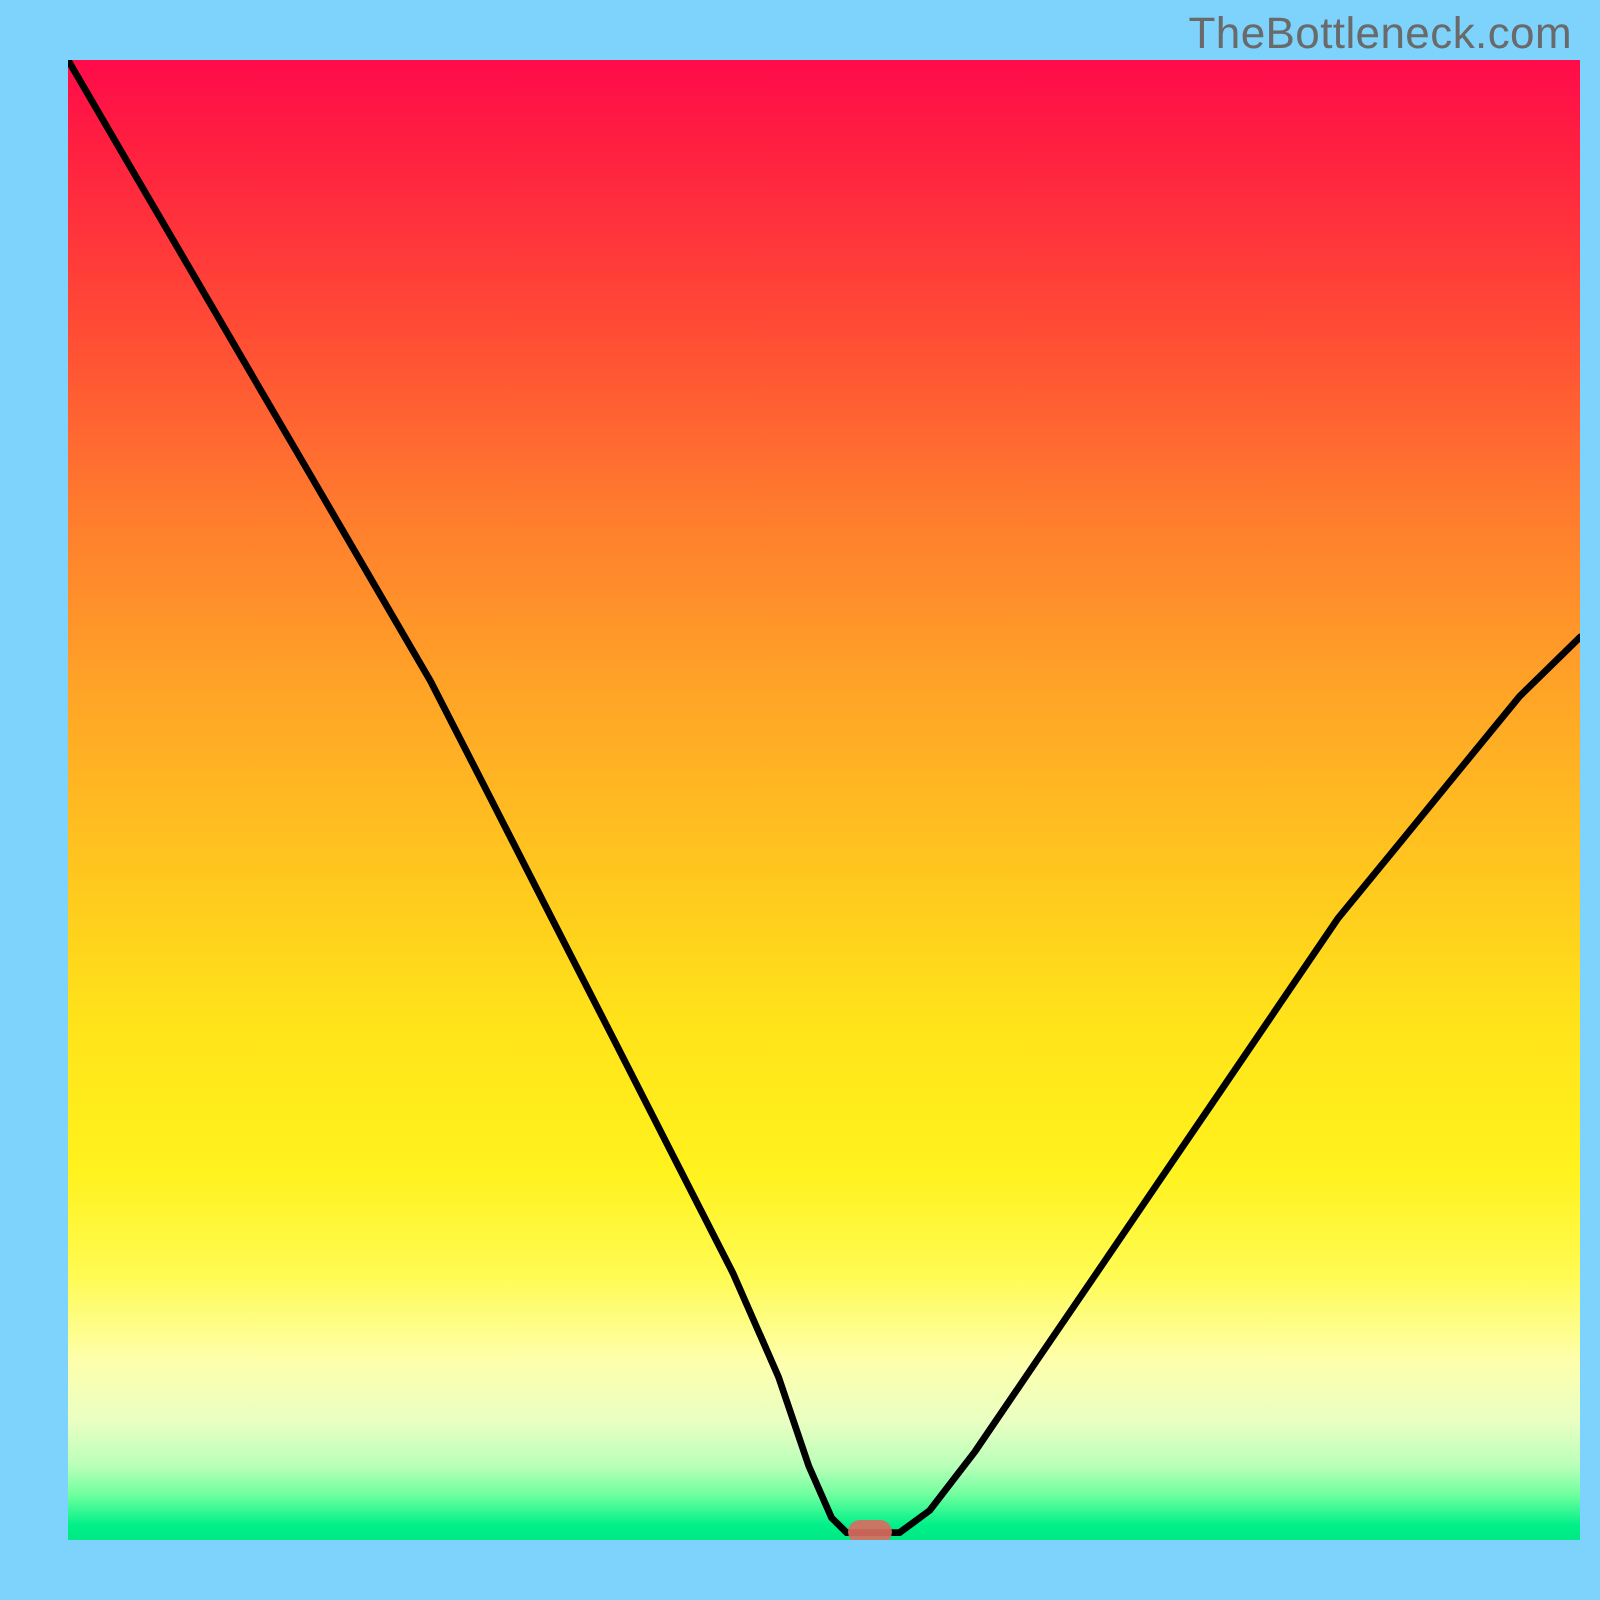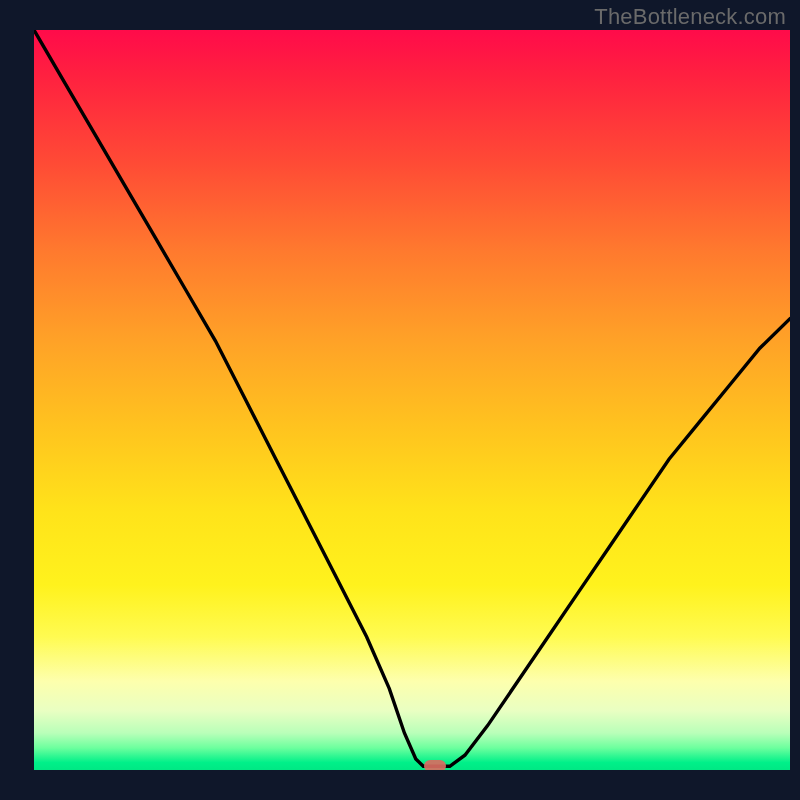--- a/index.html
+++ b/index.html
@@ -8,21 +8,21 @@
     width: 800px;
     height: 800px;
     background: #000;
     overflow: hidden;
     font-family: Arial, Helvetica, sans-serif;
   }
   .stage {
     position: relative;
     width: 800px;
     height: 800px;
-    background: #0f172a;
+    background: #7dd3fc;
   }
   .watermark {
     position: absolute;
     top: 4px;
     right: 14px;
     color: #6a6a6a;
     font-size: 22px;
     font-weight: 500;
     letter-spacing: 0.2px;
     user-select: none;

